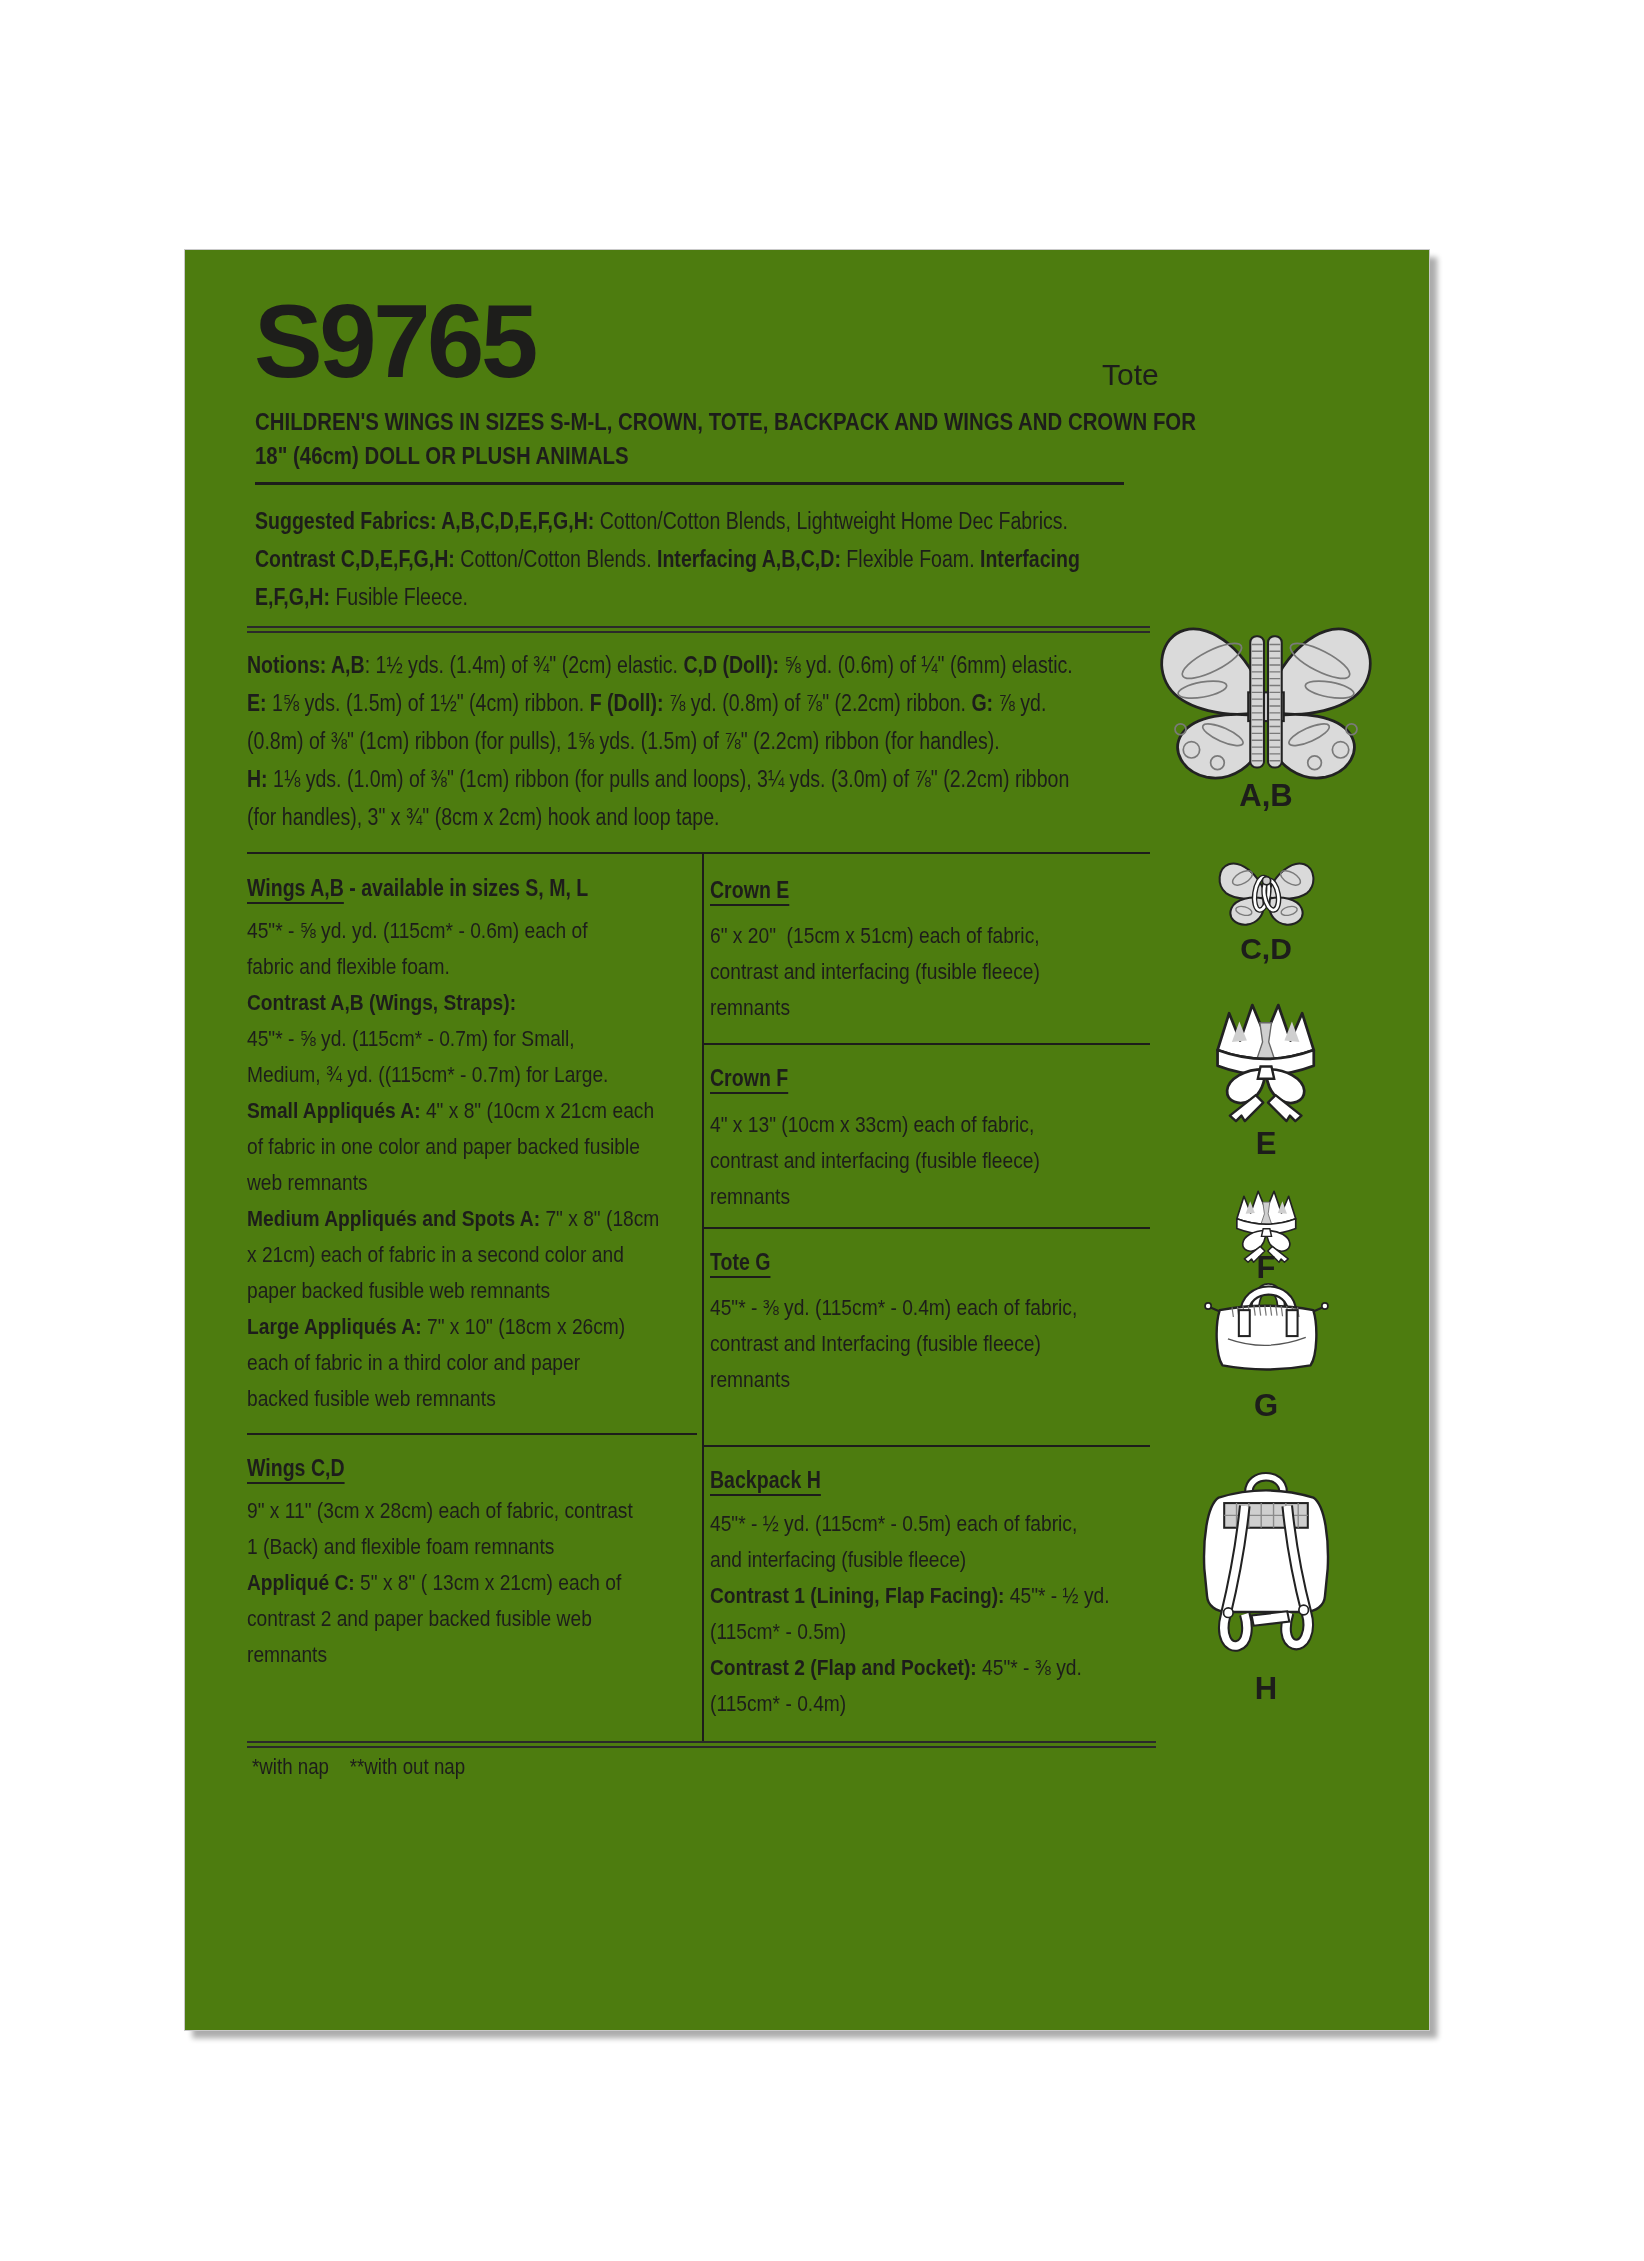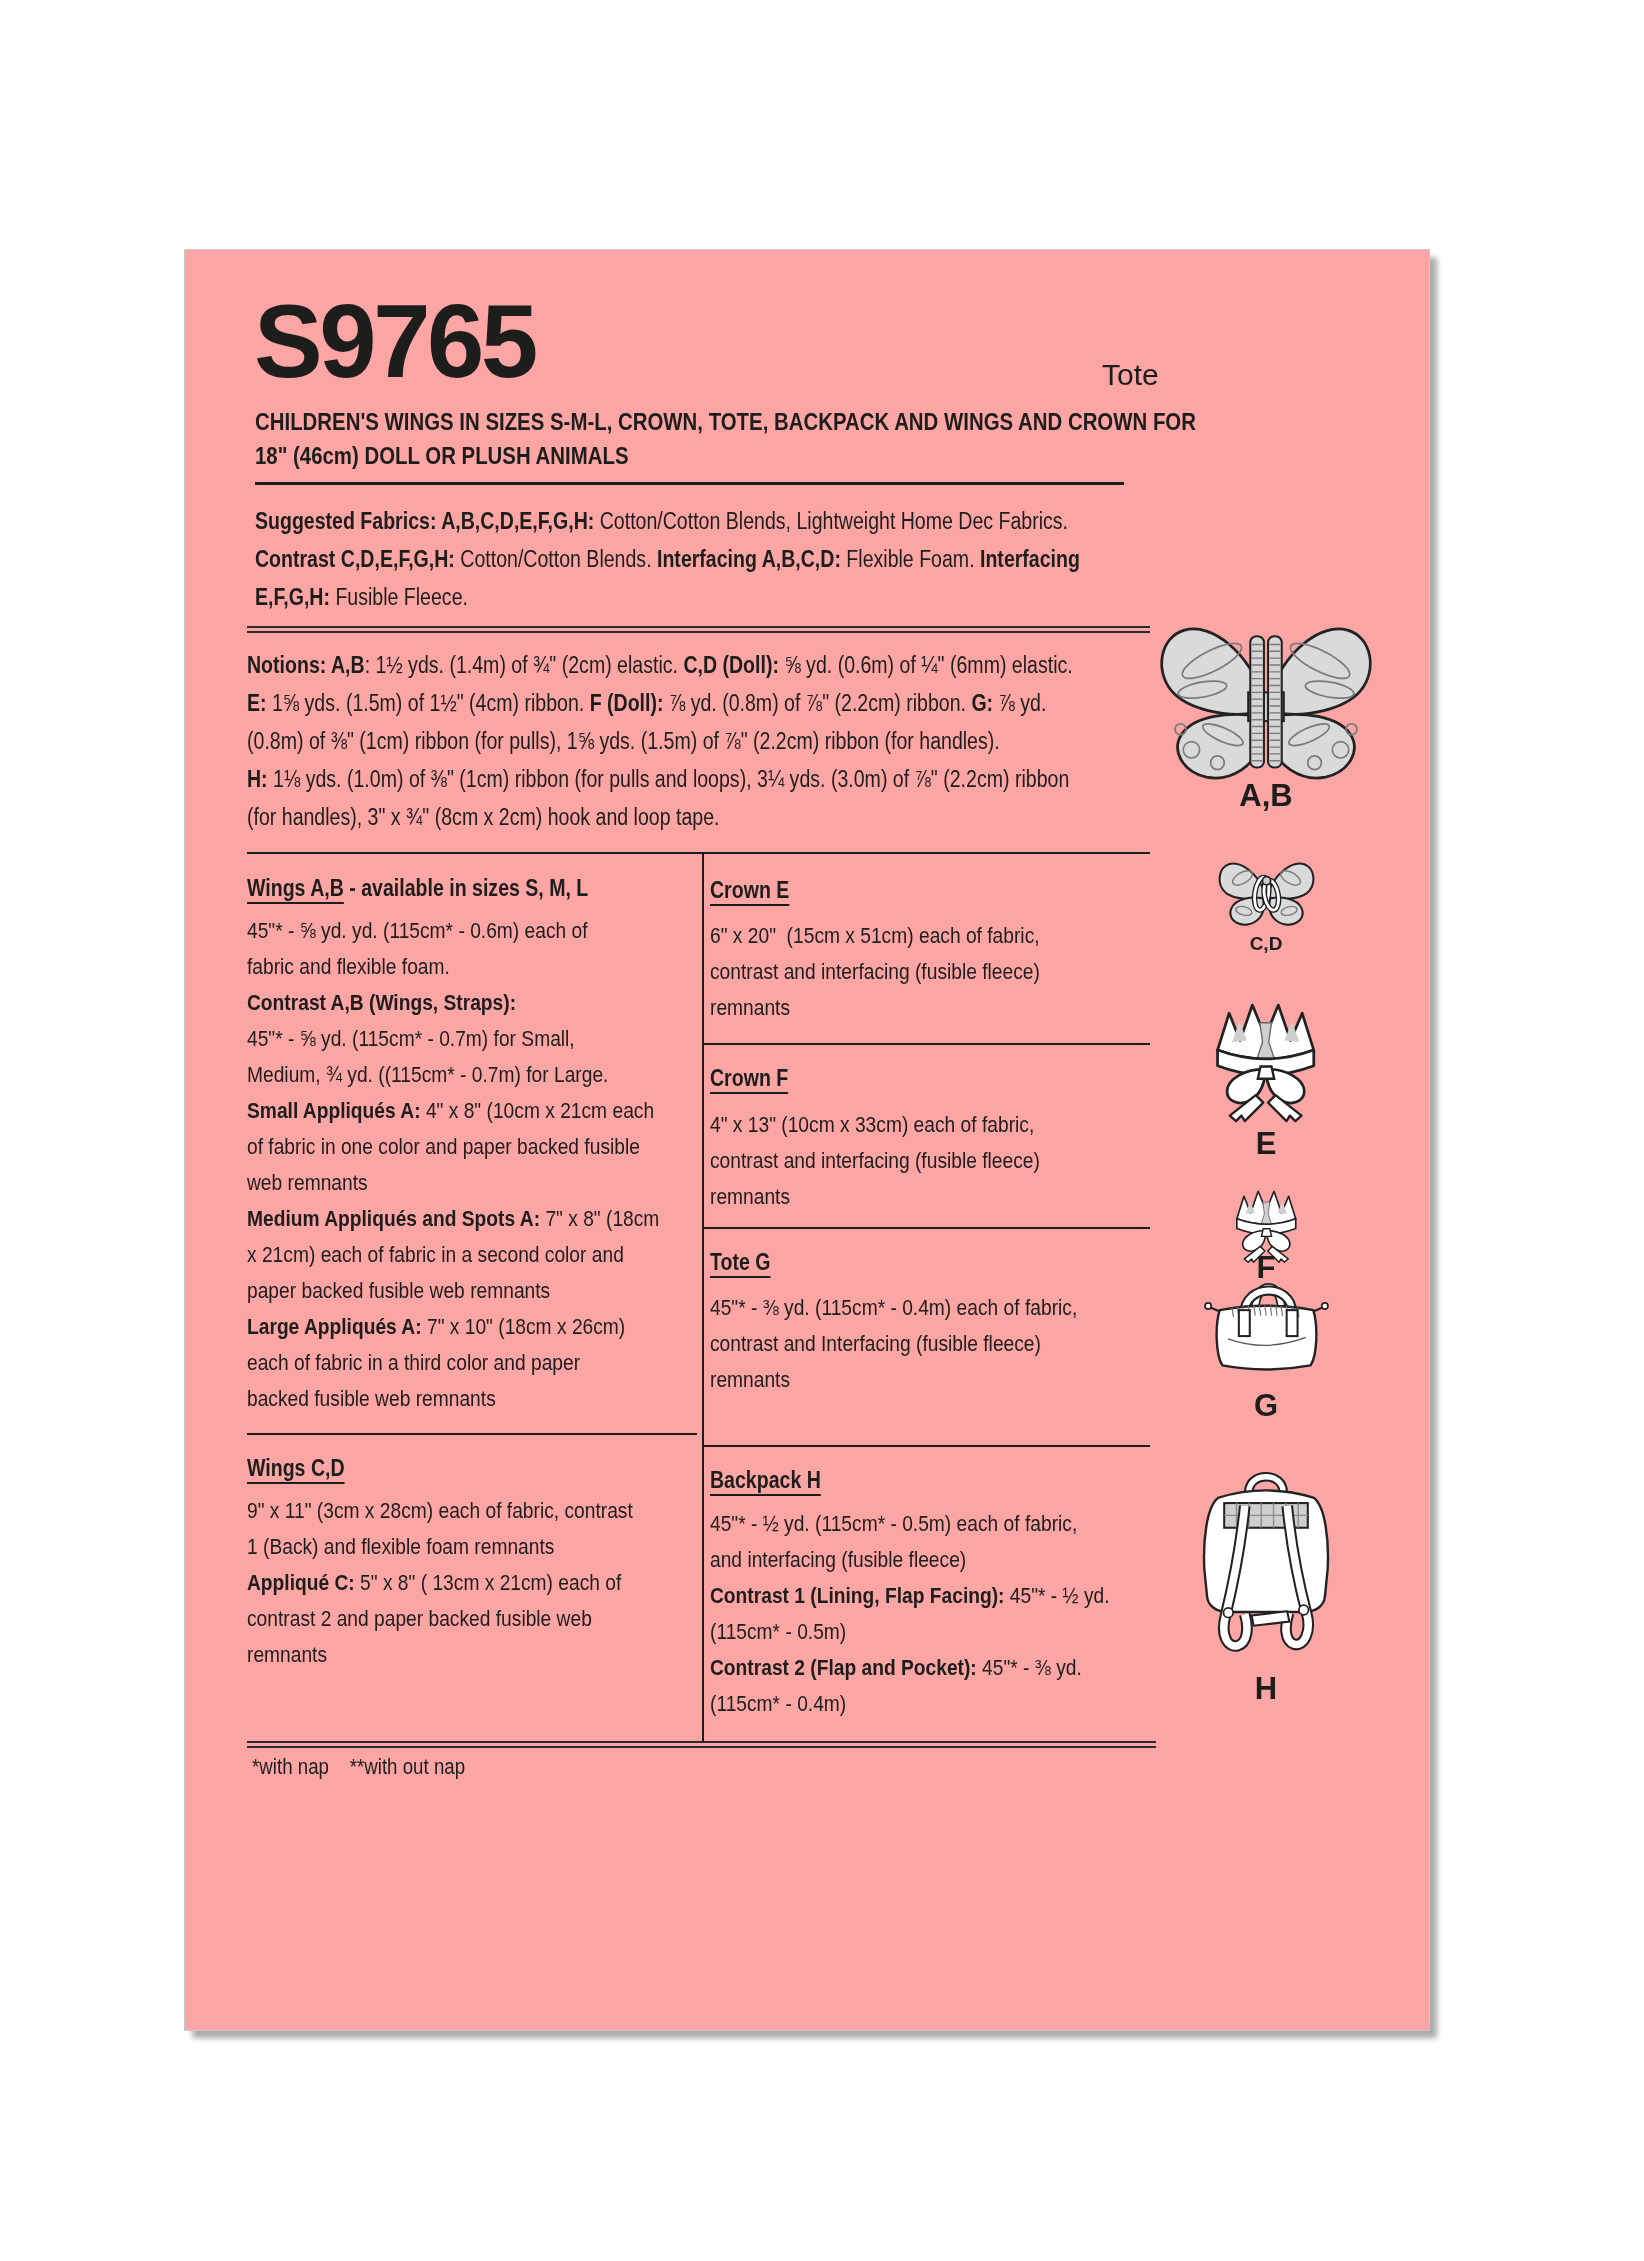--- a/index.html
+++ b/index.html
@@ -3,21 +3,21 @@
 <meta charset="utf-8">
 <style>
   html,body{margin:0;padding:0}
   body{
     width:1645px;height:2261px;position:relative;background:#ffffff;
     font-family:"Liberation Sans","DejaVu Sans",sans-serif;color:#1d1d1b;
     -webkit-font-smoothing:antialiased;
   }
   .page{
     position:absolute;left:184px;top:249px;width:1244px;height:1780px;
-    background:#fca5a5;border:1.4px solid #c9c9c9;
+    background:#4d7c0f;border:1.4px solid #c9c9c9;
     box-shadow:7.5px 7.5px 5.5px rgba(0,0,0,.33);
   }
   .abs{position:absolute}
   
   .cx{transform:scaleX(.85);transform-origin:0 0;white-space:pre}
   .pattern-number{font-size:103px;font-weight:bold;letter-spacing:-3.4px;line-height:1}
   .easy{font-size:30px;line-height:1}
   .desc{font-size:24px;font-weight:bold;line-height:34px;letter-spacing:0px}
   .para{font-size:23px;line-height:38px}
   .fab{font-size:23px;line-height:38px}
@@ -161,21 +161,21 @@
       </g>
       <g fill="none">
         <ellipse cx="68" cy="55" rx="10" ry="24" transform="rotate(8 68 55)" stroke="#222" stroke-width="8"></ellipse>
         <ellipse cx="68" cy="55" rx="10" ry="24" transform="rotate(8 68 55)" stroke="#fff" stroke-width="4"></ellipse>
         <ellipse cx="82" cy="57" rx="10" ry="22" transform="rotate(-10 82 57)" stroke="#222" stroke-width="8"></ellipse>
         <ellipse cx="82" cy="57" rx="10" ry="22" transform="rotate(-10 82 57)" stroke="#fff" stroke-width="4"></ellipse>
       </g>
       <circle cx="75" cy="36" r="6" fill="#cccccc" stroke="#222" stroke-width="2.5"></circle>
     </svg>
   </div>
-  <div class="figlabel" style="top:684px;font-size:19px">C,D</div>
+  <div class="figlabel" style="top:684px;font-size:30px">C,D</div>
 
   <div class="fig" style="top:748px">
     <svg width="116" height="126" viewBox="0 0 170 184">
       <g id="crown-shape">
         <path d="M14,76 L31,22 L47,62 L65,10 L84,56 L103,10 L121,62 L138,22 L155,76 Q84,102 14,76 Z" fill="#ffffff" stroke="#222" stroke-width="4" stroke-linejoin="round"></path>
         <path d="M35,64 L46,34 L57,62 Z" fill="#cfcfcf"></path>
         <path d="M112,62 L123,34 L134,64 Z" fill="#cfcfcf"></path>
         <path d="M76,36 L93,36 L89,64 L97,88 L72,88 L80,64 Z" fill="#cfcfcf" stroke="#666" stroke-width="2"></path>
         <path d="M14,76 Q84,102 155,76 L155,99 Q84,126 14,99 Z" fill="#ffffff" stroke="#222" stroke-width="4" stroke-linejoin="round"></path>
         <path d="M82,104 C54,104 30,118 28,135 C27,151 46,159 63,149 C77,141 85,122 83,104 Z" fill="#ffffff" stroke="#222" stroke-width="4"></path>

